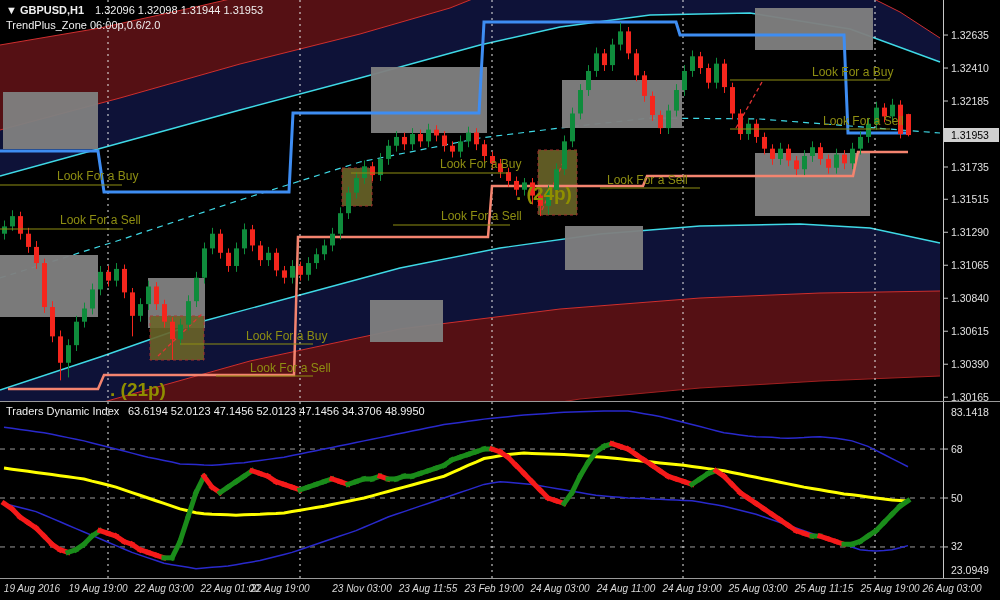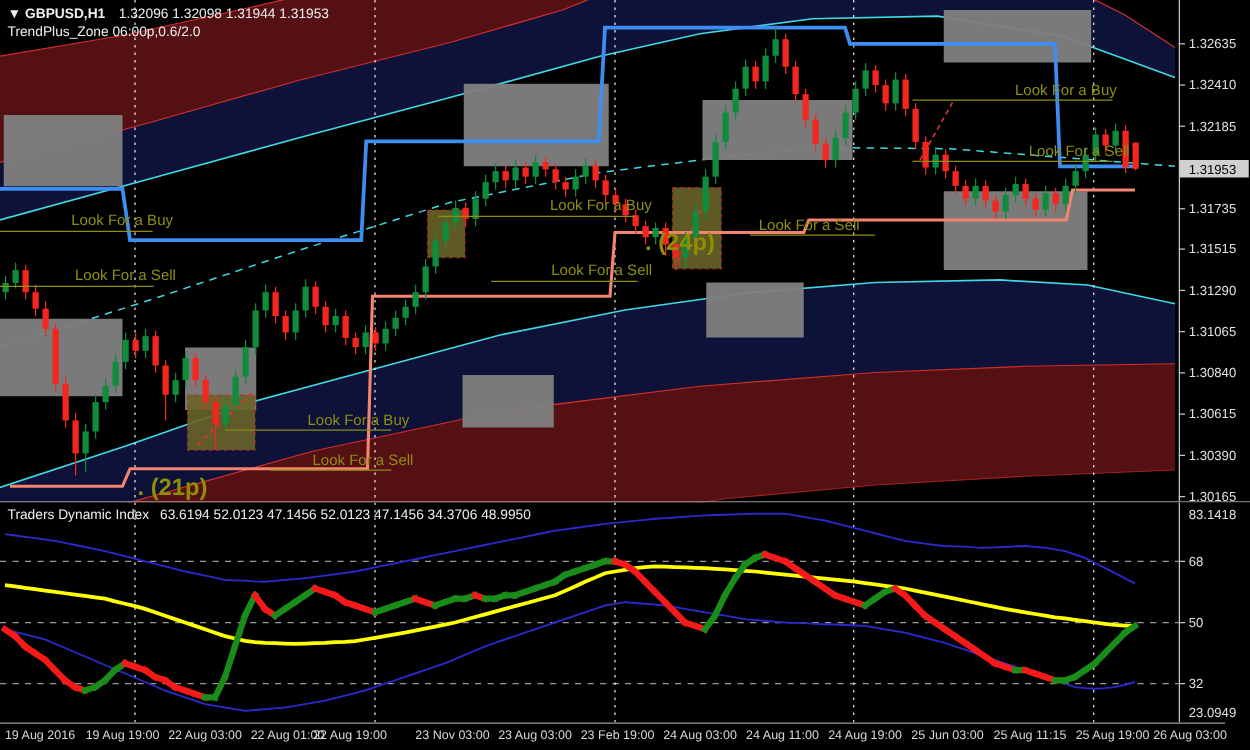--- a/index.html
+++ b/index.html
@@ -2,21 +2,21 @@
 <html><head>
 <meta charset="utf-8">
 <style>
   html,body{margin:0;padding:0;background:#222;}
   .terminal{position:relative;width:1000px;height:600px;background:#000;overflow:hidden;
     font-family:"Liberation Sans",sans-serif;}
   svg{position:absolute;left:0;display:block;}
   #main-svg{top:0;}
   #tdi-svg{top:402px;}
   .timebar{position:absolute;top:578px;left:0;width:980px;height:22px;background:#000;
-    border-top:1px solid #9a9a9a;}
+    border-top:1px solid #9a9a9a;font-style:italic;}
   .timebar span{position:absolute;top:4px;transform:translateX(-50%);color:#d8d8d8;
     font-size:10px;white-space:nowrap;}
   text{font-family:"Liberation Sans",sans-serif;}
   .hdr{fill:#efefef;font-size:11px;font-weight:bold;}
   .hdr2{fill:#efefef;font-size:11px;}
 </style>
 </head>
 <body>
 
 <div class="terminal">
@@ -487,23 +487,23 @@
     <text class="hdr2" x="128" y="13">63.6194 52.0123 47.1456 52.0123 47.1456 34.3706 48.9950</text>
   </svg>
 
   <div class="timebar" id="timebar">
       <span style="left: 32px;">19 Aug 2016</span>
       <span style="left: 98px;">19 Aug 19:00</span>
       <span style="left: 164px;">22 Aug 03:00</span>
       <span style="left: 230px;">22 Aug 01:00</span>
       <span style="left: 280px;">22 Aug 19:00</span>
       <span style="left: 362px;">23 Nov 03:00</span>
-      <span style="left: 428px;">23 Aug 03:00</span>
+      <span style="left: 428px;">23 Aug 11:55</span>
       <span style="left: 494px;">23 Feb 19:00</span>
       <span style="left: 560px;">24 Aug 03:00</span>
       <span style="left: 626px;">24 Aug 11:00</span>
       <span style="left: 692px;">24 Aug 19:00</span>
-      <span style="left: 758px;">25 Jun 03:00</span>
+      <span style="left: 758px;">25 Aug 03:00</span>
       <span style="left: 824px;">25 Aug 11:15</span>
       <span style="left: 890px; text-align: center;">25 Aug 19:00</span>
       <span style="left: 952px;">26 Aug 03:00</span>
     </div>
 </div>
 
 </body></html>

